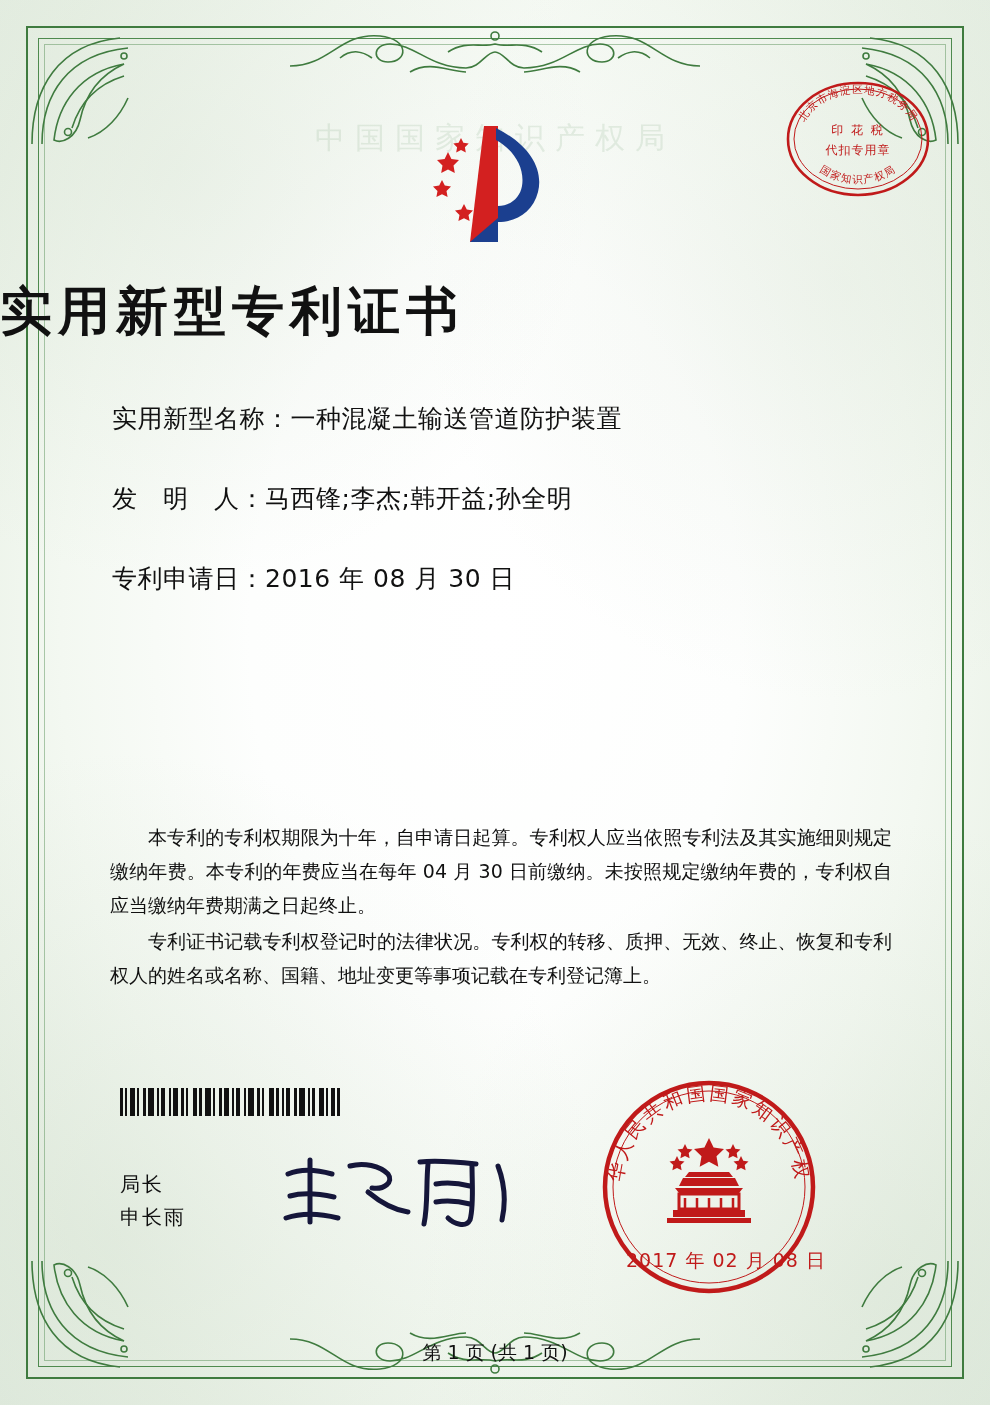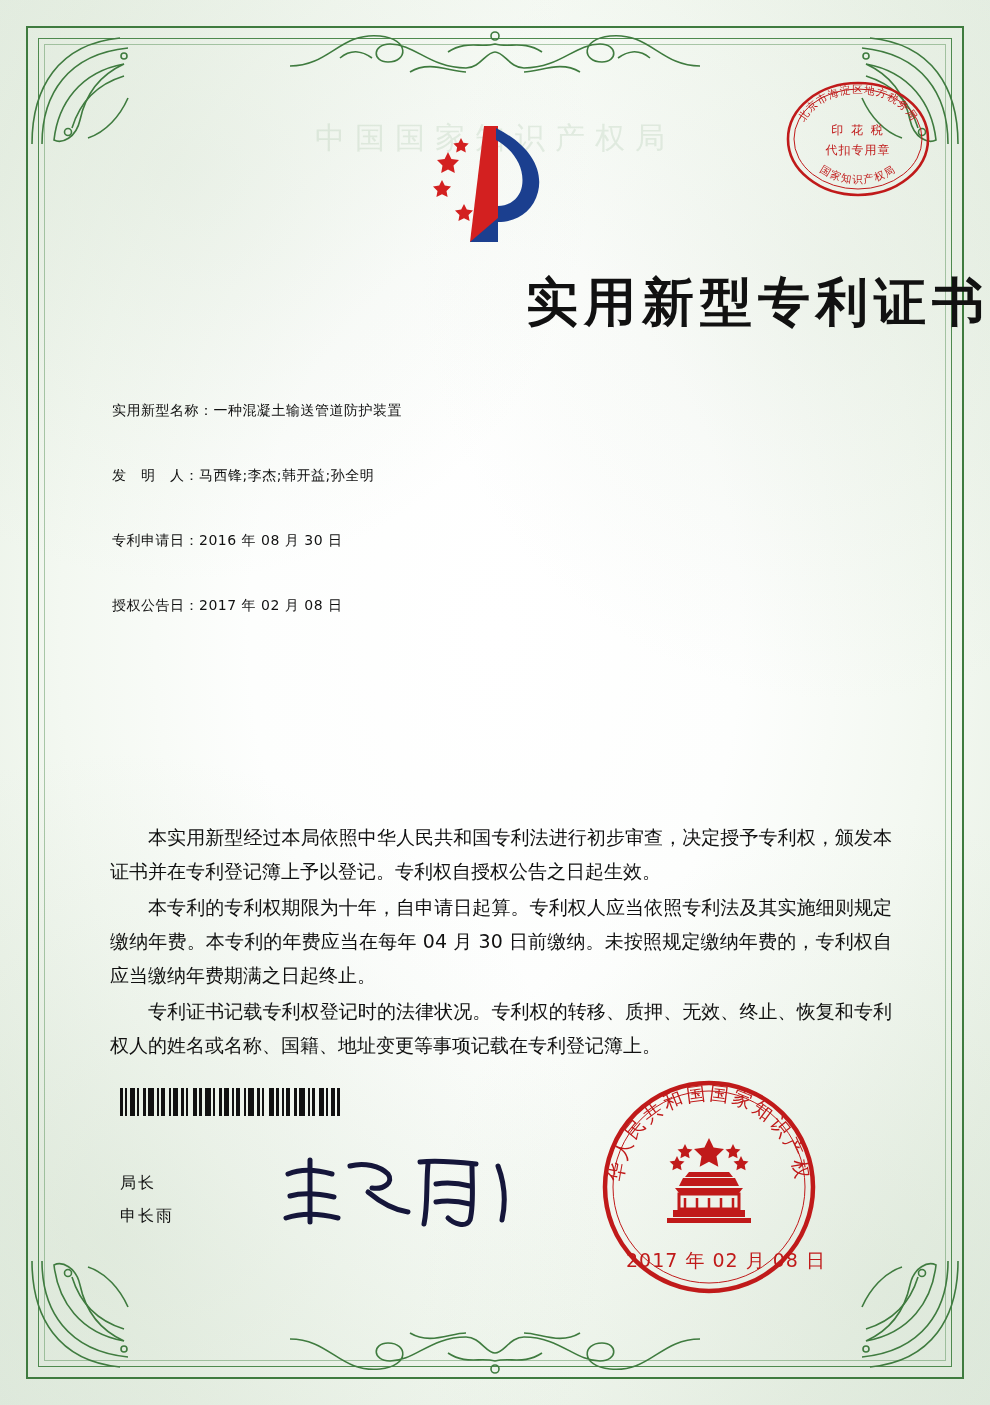--- a/index.html
+++ b/index.html
@@ -112,22 +112,22 @@
     left: 412px;
     top: 118px;
     width: 150px;
     height: 140px;
   }
 
   .title {
     position: absolute;
     left: 0;
     right: 0;
-    top: 268px;
-    text-align: right;
+    top: 277px;
+    text-align: left;
     font-size: 52px;
     font-weight: bold;
     letter-spacing: 6px;
     color: #111111;
     font-family: "DejaVu Sans", "Liberation Sans", sans-serif;
   }
 
   
   .seal-top {
     position: absolute;
@@ -154,21 +154,21 @@
   }
 
   
   .fields {
     position: absolute;
     left: 112px;
     top: 402px;
     width: 800px;
   }
   .field-row {
-    font-size: 14px;
+    font-size: 25px;
     color: #111111;
     margin-bottom: 47px;
     letter-spacing: 0.5px;
     white-space: nowrap;
   }
   .field-label {
     display: inline-block;
     font-family: "DejaVu Sans", sans-serif;
   }
   .field-value {
@@ -207,25 +207,25 @@
     display: block;
     background: #111;
     height: 100%;
   }
 
   
   .sig-block {
     position: absolute;
     left: 120px;
     top: 1168px;
-    font-size: 16px;
+    font-size: 20px;
     line-height: 33px;
     color: #111111;
     letter-spacing: 2px;
-    font-family: Liberation Mono, monospace;
+    font-family: Liberation Serif, serif;
   }
   .signature {
     position: absolute;
     left: 276px;
     top: 1148px;
     width: 250px;
     height: 90px;
     color: #15163a;
   }
 
@@ -348,27 +348,23 @@
   <div class="fields">
     <div class="field-row">
       <span class="field-label">实用新型名称：</span><span class="field-value">一种混凝土输送管道防护装置</span>
     </div>
     <div class="field-row">
       <span class="field-label">发　明　人：</span><span class="field-value">马西锋;李杰;韩开益;孙全明</span>
     </div>
     <div class="field-row">
       <span class="field-label">专利申请日：</span><span class="field-value">2016 年 08 月 30 日</span>
     </div>
-    <div class="field-row">
-      <span class="field-label">授权公告日：</span><span class="field-value">2017 年 02 月 08 日</span>
-    </div>
   </div>
 
   <div class="body-text">
-    <p>本实用新型经过本局依照中华人民共和国专利法进行初步审查，决定授予专利权，颁发本证书并在专利登记簿上予以登记。专利权自授权公告之日起生效。</p>
     <p>本专利的专利权期限为十年，自申请日起算。专利权人应当依照专利法及其实施细则规定缴纳年费。本专利的年费应当在每年 04 月 30 日前缴纳。未按照规定缴纳年费的，专利权自应当缴纳年费期满之日起终止。</p>
     <p>专利证书记载专利权登记时的法律状况。专利权的转移、质押、无效、终止、恢复和专利权人的姓名或名称、国籍、地址变更等事项记载在专利登记簿上。</p>
   </div>
 
   <div class="barcode">
     <i style="width:3px"></i>
       <i style="width:2px;background:transparent"></i>
     <i style="width:2px"></i>
       <i style="width:3px;background:transparent"></i>
     <i style="width:5px"></i>
@@ -482,14 +478,15 @@
     <path d="M74 18 C88 14 104 18 112 26 C118 34 108 42 96 40"></path>
     <path d="M92 44 C104 54 118 62 132 64"></path>
     <path d="M144 14 C160 12 182 14 200 16"></path>
     <path d="M152 16 C150 36 152 58 148 76"></path>
     <path d="M196 16 C196 38 198 58 194 72 C190 80 178 76 172 70"></path>
     <path d="M160 36 C172 34 186 36 194 38"></path>
     <path d="M160 54 C172 52 186 54 194 56"></path>
     <path d="M222 18 C228 34 230 54 226 72"></path>
   </svg>
 
+  <div class="footer">第 1 页 (共 1 页)</div>
 
 </div>
 
 </body></html>

